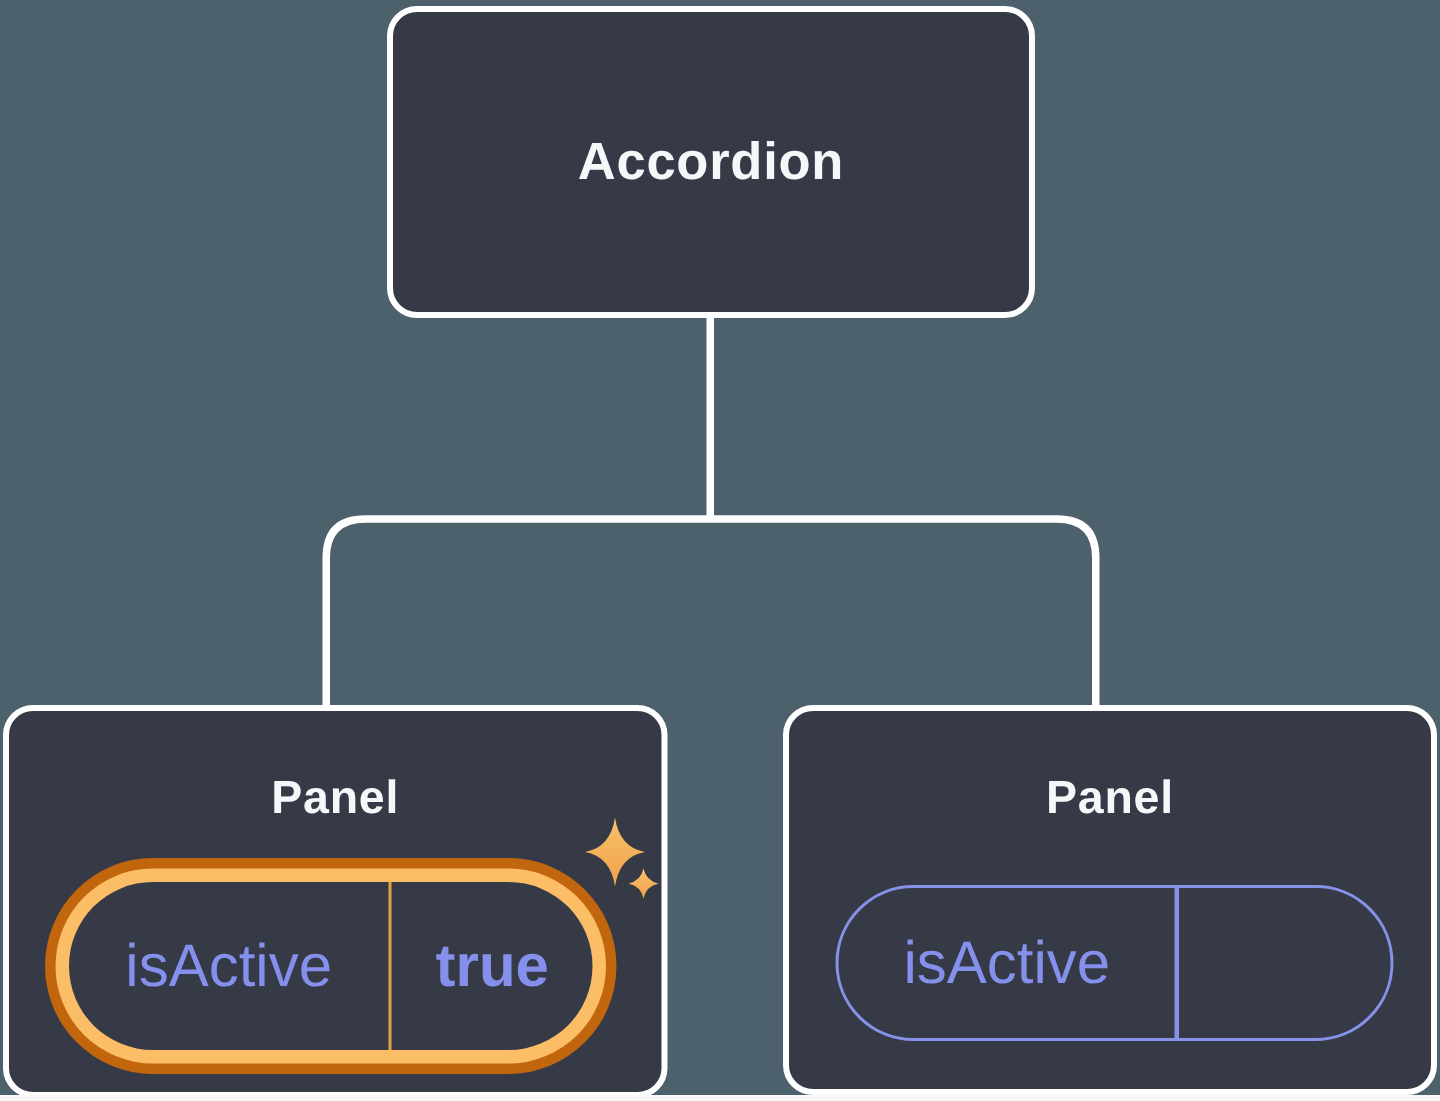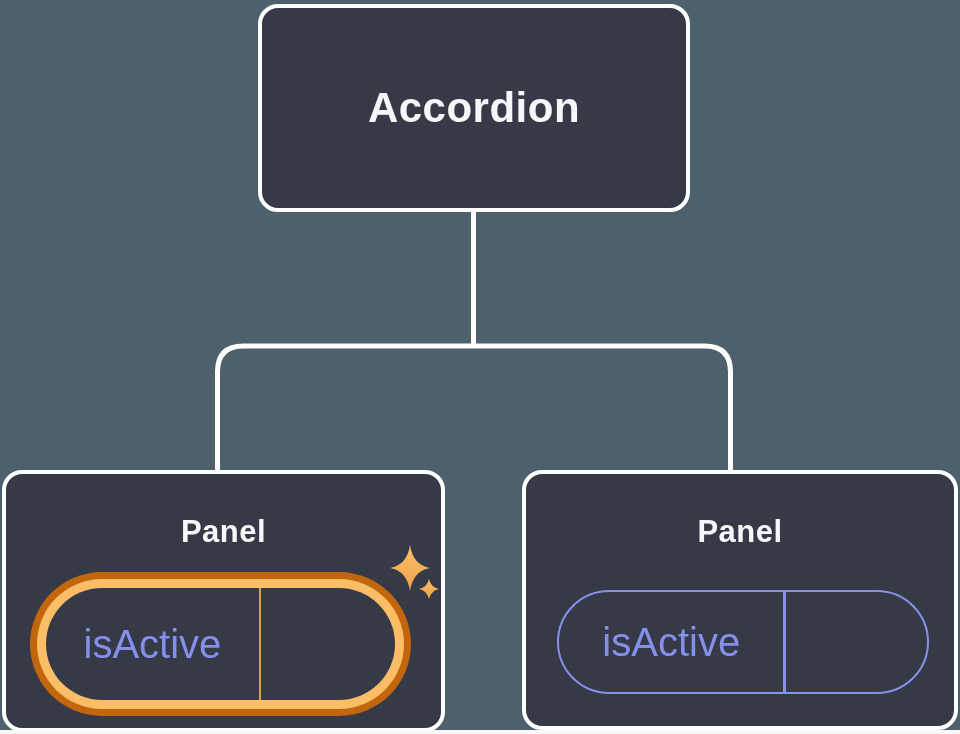--- a/index.html
+++ b/index.html
@@ -30,21 +30,21 @@
   }
   .node-root {
     left: 258px; top: 4px;
     width: 432px; height: 208px;
     display: flex;
     align-items: center;
     justify-content: center;
   }
   .root-label {
     color: #F6F7F9;
-    font-size: 42px;
+    font-size: 35px;
     font-weight: 700;
     letter-spacing: 0.5px;
   }
   .node-panel-left {
     left: 2px; top: 470px;
     width: 443px; height: 262px;
   }
   .node-panel-right {
     left: 522px; top: 470px;
     width: 436px; height: 260px;
@@ -136,20 +136,21 @@
   </div>
 
   <div class="node node-panel-left">
     <div class="panel-title">Panel</div>
 
     <div class="pill-highlight-outer">
       <div class="pill-highlight-gold">
         <div class="pill-inner">
           <div class="pill-cell pill-cell-name">isActive</div>
           <div class="pill-divider-gold"></div>
+          <div class="pill-cell pill-cell-value value-bold">true</div>
         </div>
       </div>
     </div>
 
     <svg class="sparkles" viewBox="0 0 62 62" xmlns="http://www.w3.org/2000/svg">
       <defs>
         <linearGradient id="sparkleGrad" x1="0" y1="0" x2="0" y2="1">
           <stop offset="0" stop-color="#F9C06C"></stop>
           <stop offset="1" stop-color="#EFA24A"></stop>
         </linearGradient>

